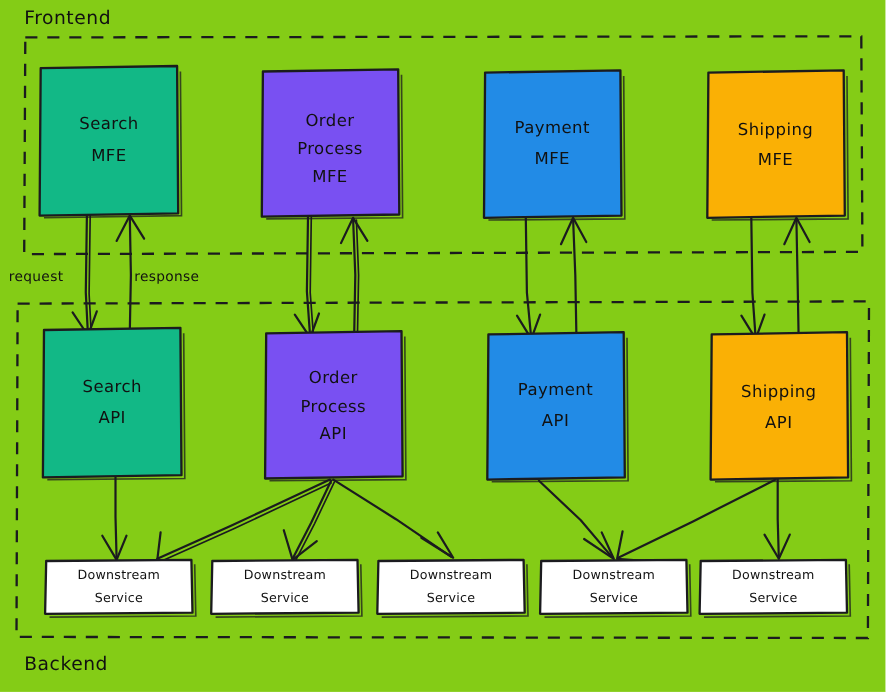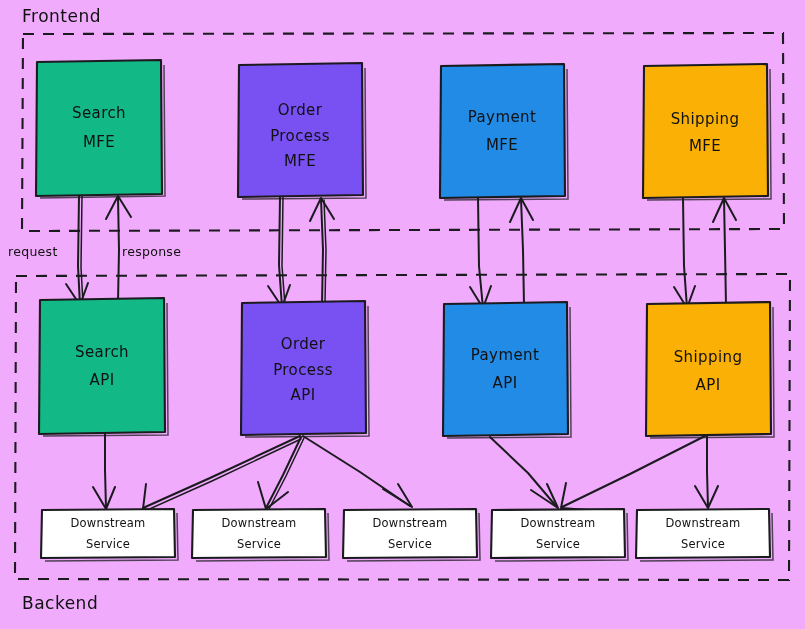--- a/index.html
+++ b/index.html
@@ -8,21 +8,21 @@
     padding: 0;
     background: #ffffff;
   }
   body {
     font-family: "DejaVu Sans", sans-serif;
   }
   #canvas {
     position: relative;
     width: 805px;
     height: 629px;
-    background: #f0abfc;
+    background: #84cc16;
     overflow: hidden;
   }
   svg.diagram {
     position: absolute;
     top: 0;
     left: 0;
     width: 805px;
     height: 629px;
     display: block;
   }

